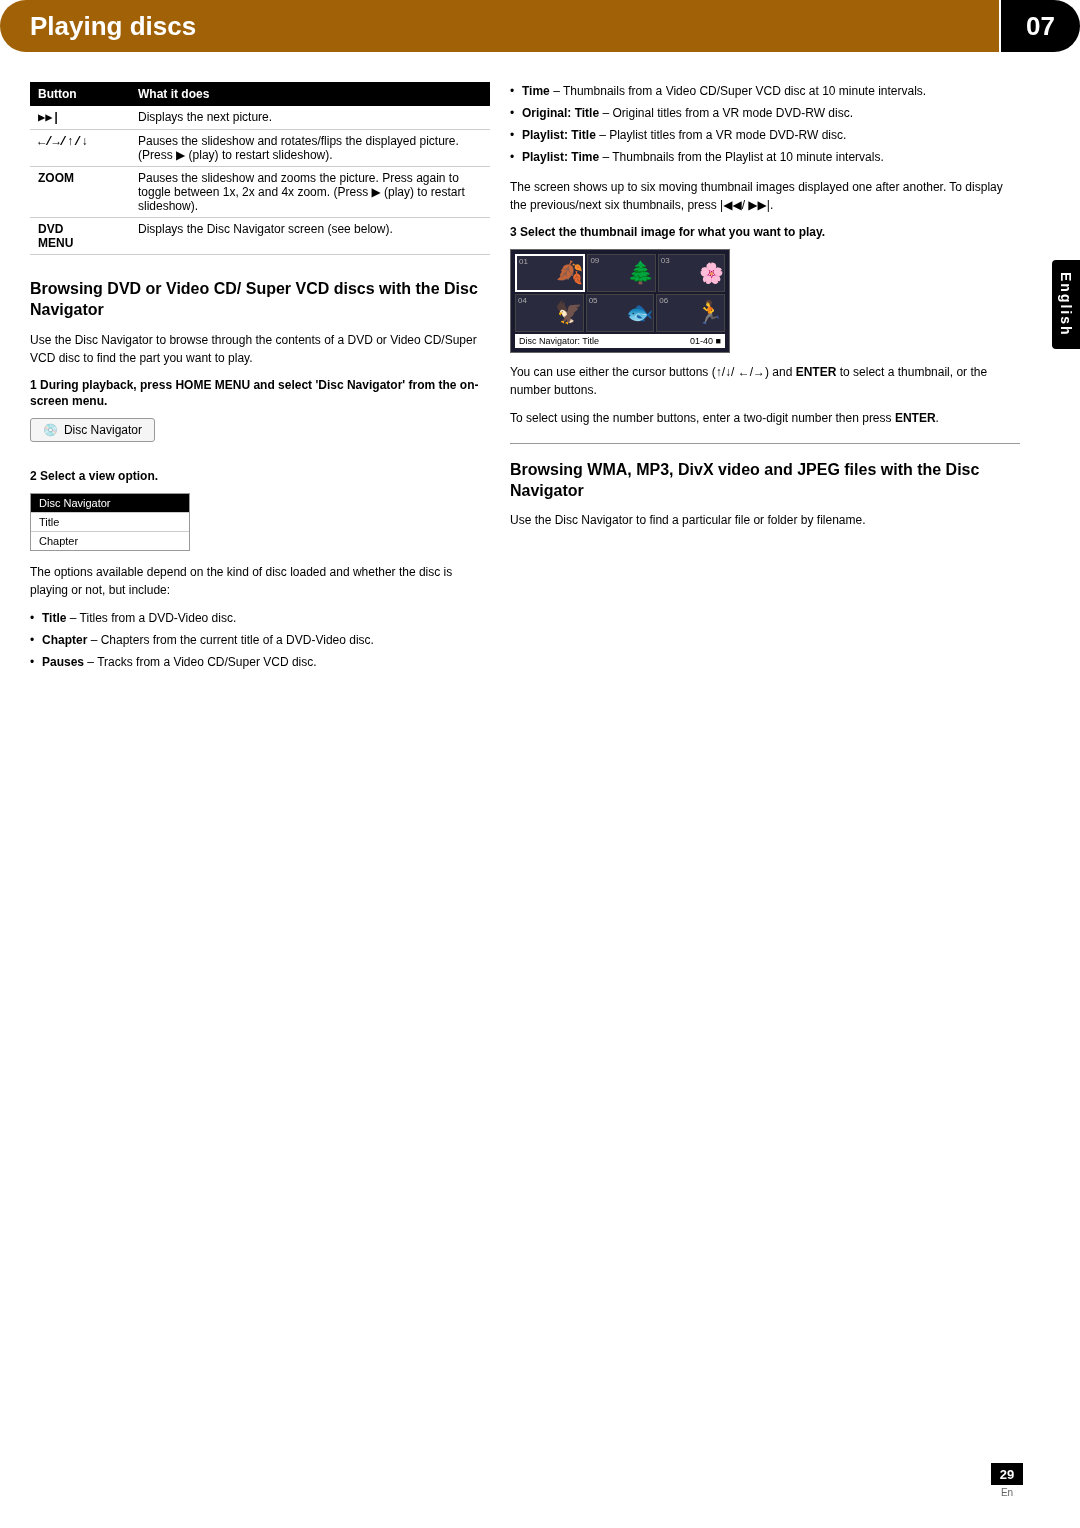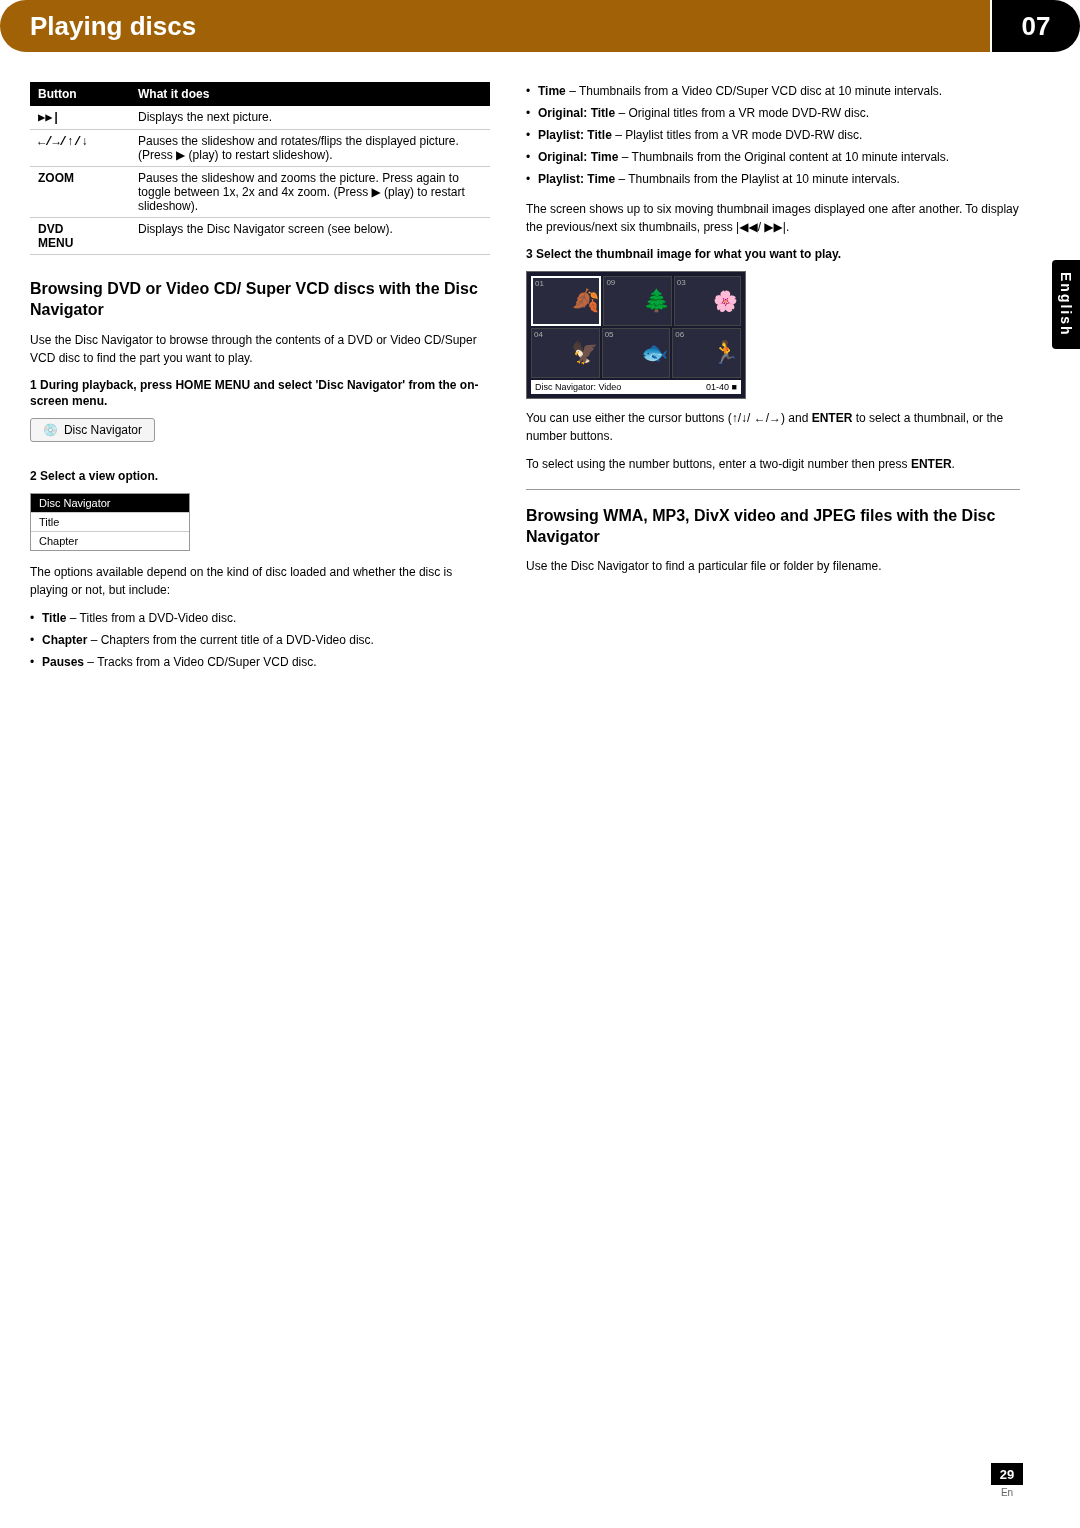--- a/index.html
+++ b/index.html
@@ -38,21 +38,21 @@
     }
 
     .header-title {
       color: #fff;
       font-size: 26px;
       font-weight: bold;
     }
 
     .header-number-area {
       background: #000;
-      width: 88px;
+      width: 79px;
       display: flex;
       align-items: center;
       justify-content: center;
       border-radius: 0 26px 26px 0;
       margin-left: 2px;
       text-align: center;
     }
 
     .header-number {
       color: #fff;
@@ -74,21 +74,21 @@
       font-weight: bold;
       padding: 12px 6px;
       letter-spacing: 2px;
       border-radius: 4px 0 0 4px;
     }
 
     
     .main-content {
       display: flex;
       padding: 0 20px 0 30px;
-      gap: 36px;
+      gap: 20px;
     }
 
     .left-column {
       flex: 0 0 460px;
     }
 
     .right-column {
       flex: 1;
       padding-right: 40px;
     }
@@ -217,25 +217,25 @@
     }
 
     .thumbnail-row {
       display: flex;
       gap: 2px;
       margin-bottom: 2px;
     }
 
     .thumbnail-cell {
       flex: 1;
-      height: 50px;
+      height: 38px;
       background: #2a2a3e;
       display: flex;
       align-items: center;
-      justify-content: flex-start;
+      justify-content: flex-end;
       position: relative;
       border: 1px solid #444;
       padding-left: 39px;
     }
 
     .thumbnail-cell.selected {
       border: 2px solid #fff;
     }
 
     .thumb-num {
@@ -377,21 +377,20 @@
       </ul>
 
     </div>
 
     <div class="right-column">
 
       <ul class="bullet-list">
         <li><b>Time</b> – Thumbnails from a Video CD/Super VCD disc at 10 minute intervals.</li>
         <li><b>Original: Title</b> – Original titles from a VR mode DVD-RW disc.</li>
         <li><b>Playlist: Title</b> – Playlist titles from a VR mode DVD-RW disc.</li>
-        <li><b>Original: Time</b> – Thumbnails from the Original content at 10 minute intervals.</li>
         <li><b>Playlist: Time</b> – Thumbnails from the Playlist at 10 minute intervals.</li>
       </ul>
 
       <p class="body-text">
         The screen shows up to six moving thumbnail images displayed one after another. To display the previous/next six thumbnails, press |◀◀/ ▶▶|.
       </p>
 
       <p class="step-heading">3   Select the thumbnail image for what you want to play.</p>
 
       <div class="thumbnail-grid">
@@ -417,21 +416,21 @@
           <div class="thumbnail-cell">
             <span class="thumb-num">05</span>
             <span class="thumb-icon">🐟</span>
           </div>
           <div class="thumbnail-cell">
             <span class="thumb-num">06</span>
             <span class="thumb-icon">🏃</span>
           </div>
         </div>
         <div class="thumbnail-label-bar">
-          <span>Disc Navigator: Video</span>
+          <span>Disc Navigator: Title</span>
           <span>01-40 ■</span>
         </div>
       </div>
 
       <p class="body-text">
         You can use either the cursor buttons (↑/↓/ ←/→) and <b>ENTER</b> to select a thumbnail, or the number buttons.
       </p>
 
       <p class="body-text">
         To select using the number buttons, enter a two-digit number then press <b>ENTER</b>.

